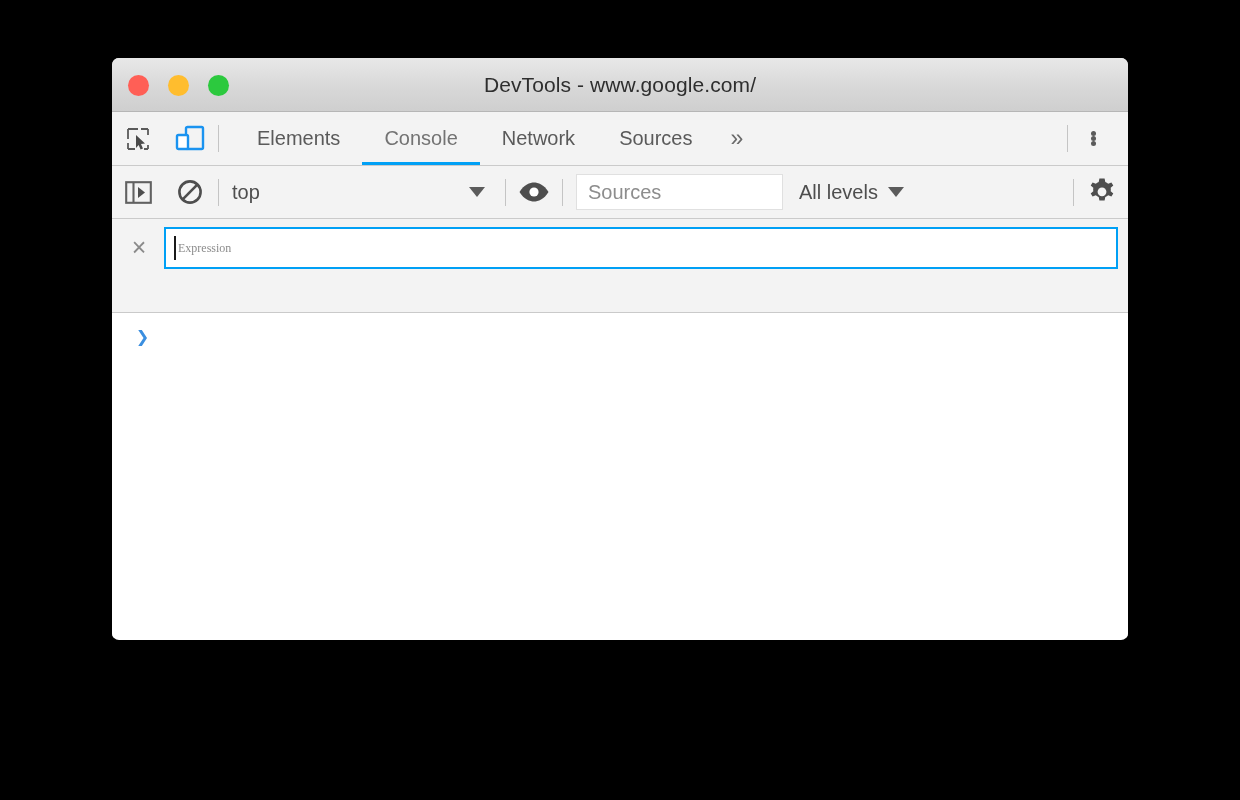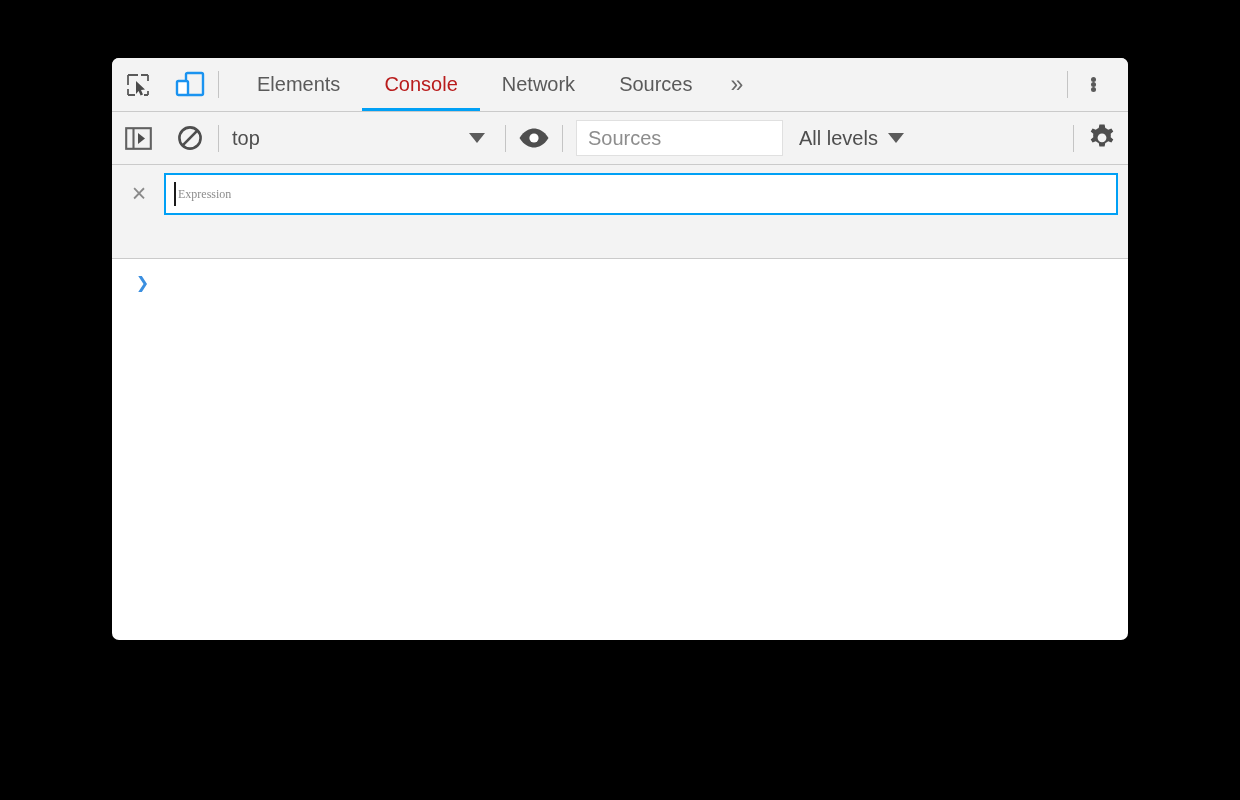--- a/index.html
+++ b/index.html
@@ -69,21 +69,21 @@
   .tabs { display: flex; align-items: stretch; height: 53px; margin-left: 14px; }
   .tab {
     display: flex; align-items: center;
     padding: 16px 22px;
     font-size: 20px;
     color: #5a5a5a;
     position: relative;
     height: 53px;
     justify-content: center;
   }
-  .tab.active { color: #b91c1c; }
+  .tab.active { color: #737373; }
   .tab.active::after {
     content: "";
     position: absolute;
     left: 0; right: 0; bottom: 0;
     height: 3px;
     background: #00a0f5;
   }
   .tab-more {
     display: flex; align-items: center;
     padding: 0 16px;
@@ -211,20 +211,28 @@
     line-height: 1;
   }
 
   svg { display: block; }
 </style>
 </head>
 <body>
 
 <div id="devtools-window">
 
+  <div class="titlebar">
+    <div class="traffic">
+      <span class="light red"></span>
+      <span class="light yellow"></span>
+      <span class="light green"></span>
+    </div>
+    <div class="window-title">DevTools - www.google.com/</div>
+  </div>
 
   <div class="tabbar">
 
     <div class="tb-icon">
       <span>
         <svg width="26" height="26" viewBox="0 0 26 26">
           <path d="M3 3 H13 M3 3 V13 M23 3 H16 M23 3 V9 M3 23 H10 M3 23 V17 M23 23 H19 M23 23 V19" stroke="#5a5a5a" stroke-width="1.8" fill="none"></path>
           <path d="M11 9 L20 17.5 L16 18 L18 22.5 L15.6 23.6 L13.6 19 L11 22 Z" fill="#4a4a4a"></path>
         </svg>
       </span>

